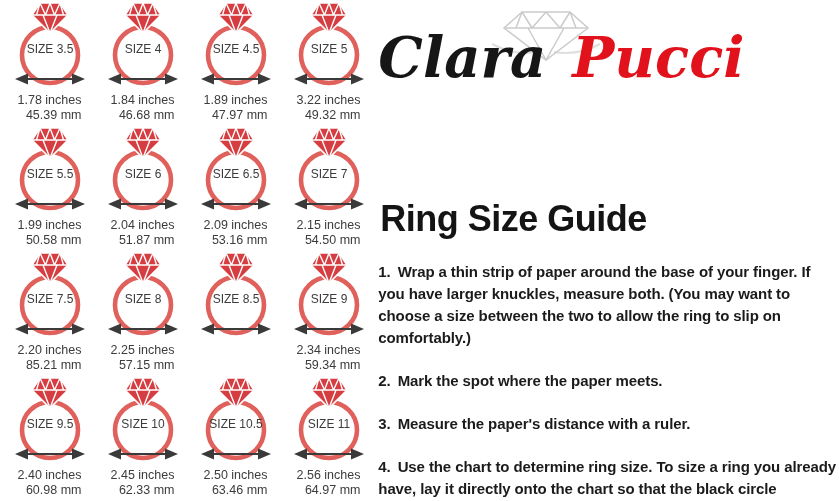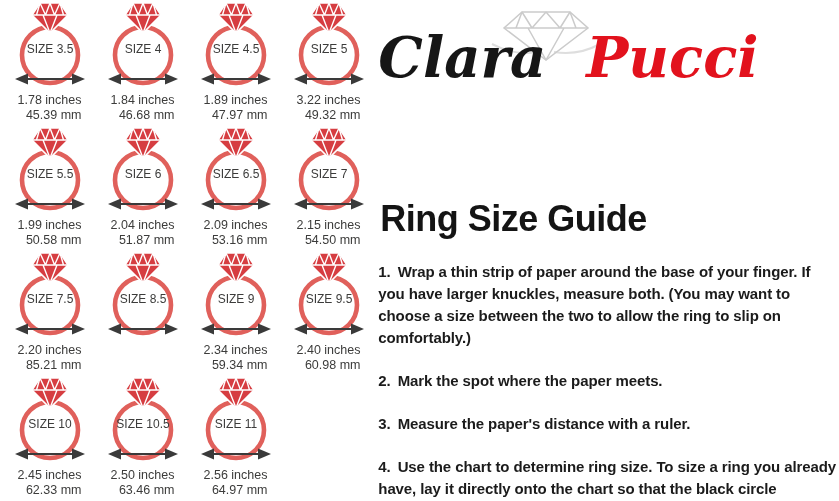--- a/index.html
+++ b/index.html
@@ -47,21 +47,21 @@
   .logo-diamond { position: absolute; left: 108px; top: 2px; }
   .logo-gray  { fill: none; stroke: var(--logo-diamond-gray, #cbcbcb); stroke-width: 1.5; }
   .logo-spark { fill: none; stroke: #dedede; stroke-width: 2; }
   .logo-words {
     position: absolute; left: 0; top: 16px;
     font-family: "DejaVu Serif", serif;
     font-style: italic; font-weight: bold;
     font-size: 56px; white-space: nowrap;
   }
   .logo-word-black { color: var(--logo-black, #161616); }
-  .logo-word-red   { color: var(--logo-red, #e2121d); margin-left: 40px; }
+  .logo-word-red   { color: var(--logo-red, #e2121d); margin-left: 26px; }
 
   h1.guide-heading {
     margin: 94px 0 0 2px;
     font-size: 36px;
     font-weight: 700;
     letter-spacing: -0.5px;
     color: #141414;
   }
   .steps {
     margin-top: 21px;
@@ -219,20 +219,35 @@
           <polygon class="arrow-head" points="8,76 21,70.5 21,81.5"></polygon>
           <polygon class="arrow-head" points="78,76 65,70.5 65,81.5"></polygon>
           <text class="size-label" x="43" y="50" text-anchor="middle">SIZE 7.5</text>
         </svg>
         <div class="meas">
           <div>2.20 inches</div>
           <div>85.21 mm</div>
         </div>
       </div>
 
+      <div class="ring-cell">
+        <svg class="ring-icon" viewBox="0 0 86 88">
+          <circle class="ring-band" cx="43" cy="52" r="28"></circle>
+          <polygon class="gem-body" points="25,12 33,0 53,0 61,12 43,30"></polygon>
+          <path class="gem-facets" d="M25,12 L61,12 M33,0 L29.5,12 M33,0 L38.5,12 M43,0 L38.5,12 M43,0 L47.5,12 M53,0 L47.5,12 M53,0 L56.5,12 M43,30 L36,12 M43,30 L50,12"></path>
+          <line class="arrow-line" x1="18" y1="76" x2="68" y2="76"></line>
+          <polygon class="arrow-head" points="8,76 21,70.5 21,81.5"></polygon>
+          <polygon class="arrow-head" points="78,76 65,70.5 65,81.5"></polygon>
+          <text class="size-label" x="43" y="50" text-anchor="middle">SIZE 8</text>
+        </svg>
+        <div class="meas">
+          <div>2.25 inches</div>
+          <div>57.15 mm</div>
+        </div>
+      </div>
 
       <div class="ring-cell">
         <svg class="ring-icon" viewBox="0 0 86 88">
           <circle class="ring-band" cx="43" cy="52" r="28"></circle>
           <polygon class="gem-body" points="25,12 33,0 53,0 61,12 43,30"></polygon>
           <path class="gem-facets" d="M25,12 L61,12 M33,0 L29.5,12 M33,0 L38.5,12 M43,0 L38.5,12 M43,0 L47.5,12 M53,0 L47.5,12 M53,0 L56.5,12 M43,30 L36,12 M43,30 L50,12"></path>
           <line class="arrow-line" x1="18" y1="76" x2="68" y2="76"></line>
           <polygon class="arrow-head" points="8,76 21,70.5 21,81.5"></polygon>
           <polygon class="arrow-head" points="78,76 65,70.5 65,81.5"></polygon>
           <text class="size-label" x="43" y="50" text-anchor="middle">SIZE 8.5</text>

